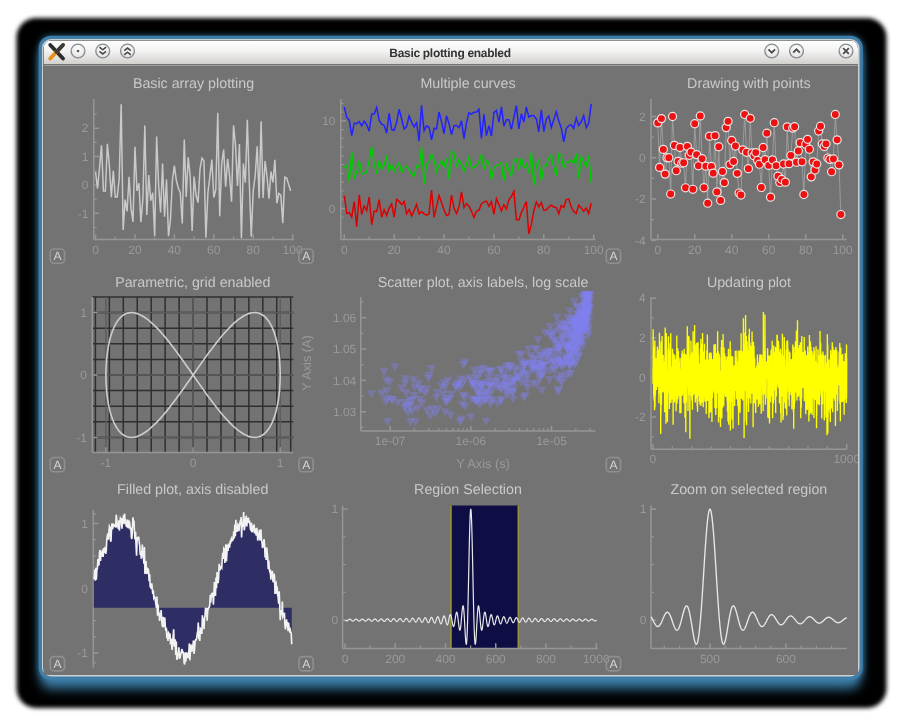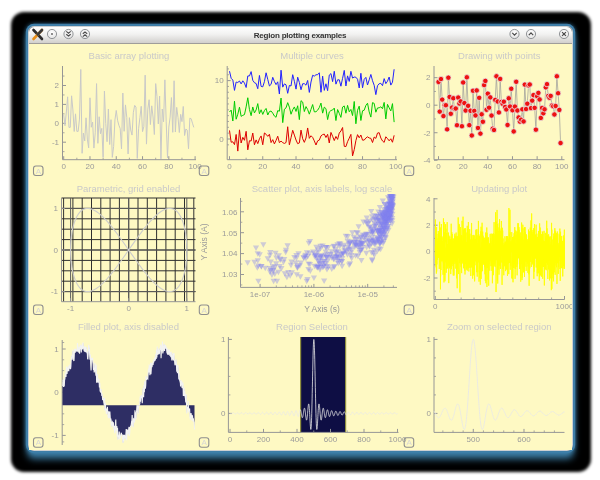--- a/index.html
+++ b/index.html
@@ -6,29 +6,29 @@
 background:#000;filter:blur(1.4px)}
 #win{position:absolute;left:27.5px;top:26px;width:543px;height:422.5px;border-radius:6px;
 background:#000;border:1px solid #cdd0d2;
 box-shadow:0 0 0 2.2px #3e7ea8,
 0 7px 7px 1px rgba(62,130,172,0.92),
 0 0 4px 2px rgba(56,118,158,0.95);}
 #tbar{position:absolute;left:0;top:0;right:0;height:16px;border-radius:5px 5px 0 0;
 background:linear-gradient(#feffff 0%,#f2f2f1 45%,#dddcda 80%,#d2d0cd 100%);
 border-bottom:1px solid #9f9d9a}
 #ttext{position:absolute;left:0;right:0;top:3.5px;text-align:center;font-size:8px;font-weight:bold;color:#333333;letter-spacing:-0.2px}
-#content{position:absolute;left:0;right:0;top:17px;bottom:0;background:#fef9c3}
+#content{position:absolute;left:0;right:0;top:17px;bottom:0;background:#737373}
 svg{position:absolute;left:0;top:0}
 text{font-family:"Liberation Sans",sans-serif}
 </style></head>
 <body>
 <div id="shadow"></div>
 <div id="win">
  <div id="tbar">
-  <div id="ttext">Region plotting examples</div>
+  <div id="ttext">Basic plotting enabled</div>
   <svg width="543" height="16" viewBox="28.5 27 543 16">
    <defs>
           <radialGradient id="bg" cx="0.5" cy="0.35" r="0.75">
      <stop offset="0" stop-color="#ffffff"></stop>
             <stop offset="0.7" stop-color="#e8e8e8"></stop>
             <stop offset="1" stop-color="#c6c6c6"></stop>
    </radialGradient>
         </defs>
    <circle cx="51.5" cy="34" r="4.6" fill="url(#bg)" stroke="#898c90" stroke-width="0.9"></circle>
 <circle cx="51.5" cy="34" r="0.9" fill="#5a5a5a"></circle>

